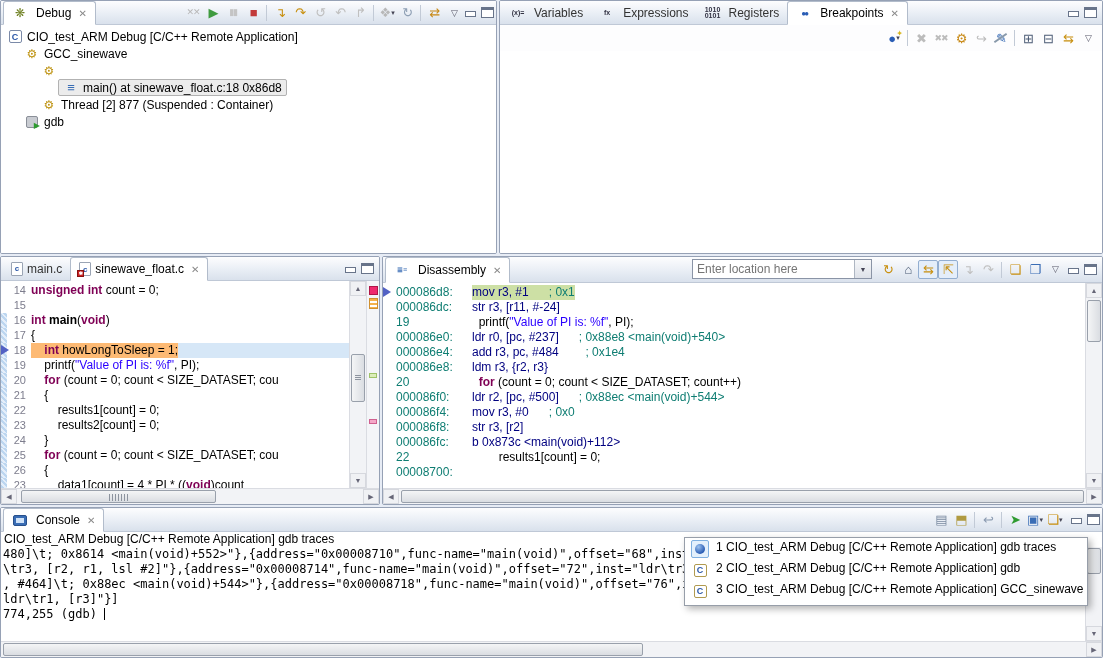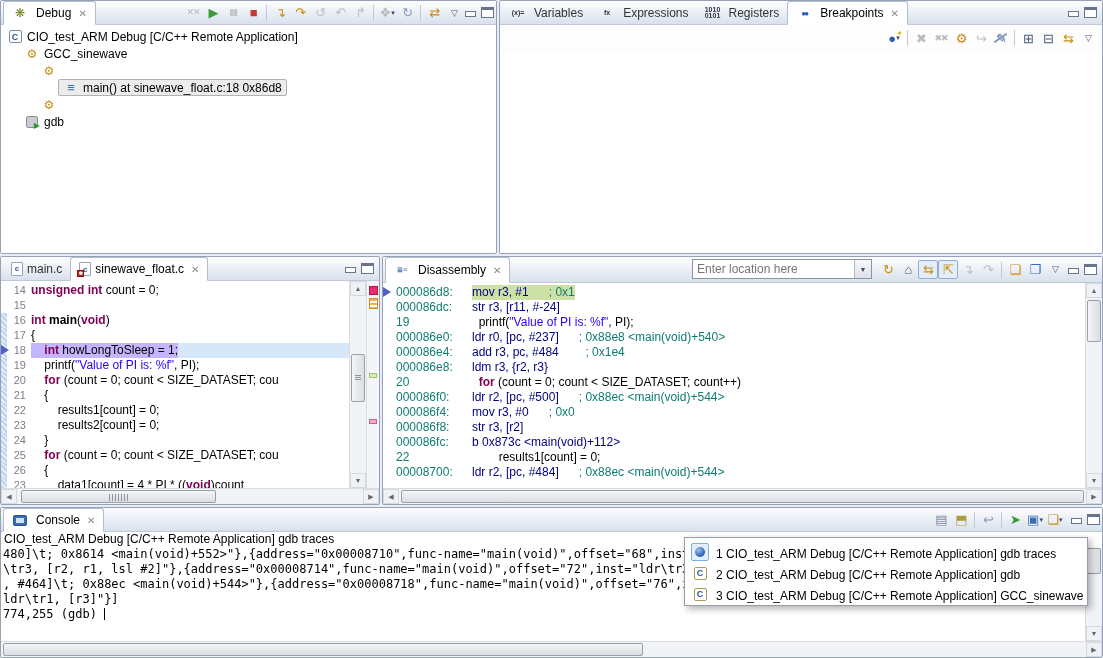--- a/index.html
+++ b/index.html
@@ -58,21 +58,21 @@
   .rstrip{width:6px;flex:none;position:relative}
   .edline.range .rstrip{background:repeating-linear-gradient(45deg,#bcd6f0 0 2px,#e4eefa 2px 4px)}
   .lnum{width:24px;flex:none;text-align:right;padding-right:5px;color:#7d7d8d;font-size:11px}
   .arrowip{position:absolute;left:0;top:2px;width:0;height:0;border-left:8px solid #5261c4;border-top:5px solid transparent;border-bottom:5px solid transparent;z-index:3}
   .sg-k{color:#7f0055;font-weight:bold}
   .sg-s{color:#2a00ff}
   .sg-p{color:#000}
   .sg-f{font-weight:bold}
   .sg-i{color:#000080}
   .sg-c{color:#0e7d72}
-  .currline{background:#c4b5fd}
+  .currline{background:#fdba74}
   .restblue{flex:1;background:#d6e7f7}
   .bg-green{background:#cde0a5}
   .bg-blue{background:#d5e6f8;outline:1px solid #b9d4ef}
   .dgut{width:13px;flex:none;position:relative}
   .daddr{width:76px;flex:none;color:#0e7d72}
 
   
   .vscroll{width:17px;flex:none;display:flex;flex-direction:column;background:#f2f3f6;border-left:1px solid #dadce2}
   .hscroll{flex:none;height:16px;display:flex;background:#f2f3f6;border-top:1px solid #dadce2;align-items:stretch}
   .sbtn{flex:none;width:16px;height:15px;display:flex;align-items:center;justify-content:center;font-size:7px;color:#667;background:#f0f1f4;border:1px solid #d6d8de}
@@ -91,21 +91,21 @@
   .con-body{flex:1;display:flex;overflow:hidden}
   #console-text{flex:1;overflow:hidden;font-family:"DejaVu Sans Mono",monospace;font-size:12px;line-height:15px;white-space:pre;padding-left:2px}
   .cursorbar{display:inline-block;width:1px;height:12px;background:#000;vertical-align:-2px}
 
   .combo{display:flex;align-items:center;height:20px;border:1px solid #8a94a6;background:#fff;margin:2px 6px 0 40px;width:180px;align-self:flex-start}
   .combo input{flex:1;border:none;outline:none;font-family:"Liberation Sans",sans-serif;font-size:12px;padding:0 4px;color:#000;min-width:0}
   .combo .cbtn{width:17px;height:18px;background:linear-gradient(#f6f7f9,#dde1e8);border-left:1px solid #aeb6c2;display:flex;align-items:center;justify-content:center;font-size:7px;color:#445}
 
   
   #console-menu{position:absolute;left:684px;top:537px;width:404px;background:#fff;border:1px solid #979ea9;box-shadow:3px 3px 7px rgba(0,0,0,.3);z-index:50;padding:2px 1px}
-  .mitem{height:21px;display:flex;align-items:flex-end;gap:7px;padding:0 5px;white-space:nowrap;overflow:hidden}
+  .mitem{height:21px;display:flex;align-items:flex-start;gap:7px;padding:0 5px;white-space:nowrap;overflow:hidden}
   .micon{width:18px;height:18px;flex:none;display:flex;align-items:center;justify-content:center}
   .micon.sel{border:1px solid #7fb0e0;background:#e3f0fc;border-radius:2px}
   .balldot{width:10px;height:10px;border-radius:50%;background:radial-gradient(circle at 35% 30%,#9cc2ee,#2a5db5 70%)}
   .sparkle{position:absolute;right:1px;top:0;color:#d8b416;font-size:8px}
 </style>
 </head>
 <body>
 
 <div class="panel" id="debug-panel">
   <div class="tabbar">
@@ -158,21 +158,21 @@
       </div>
     <span class="chev" style="align-self:center">▽</span>
     <span class="winbtn min" style="align-self:center"></span>
     <span class="winbtn max" style="align-self:center"></span>
   </div>
   <div id="debug-tree">
       <div class="trow" style="padding-left: 6px;"><span class="ticon"><span class="cbox">C</span></span><span>CIO_test_ARM Debug [C/C++ Remote Application]</span></div>
       <div class="trow" style="padding-left: 23px;"><span class="ticon gearicon">⚙</span><span>GCC_sinewave</span></div>
       <div class="trow" style="padding-left: 40px;"><span class="ticon gearicon">⚙</span></div>
       <div class="trow" style="padding-left: 57px;"><span class="tsel"><span class="ticon frameicon">≡</span><span>main() at sinewave_float.c:18 0x86d8</span></span></div>
-      <div class="trow" style="padding-left: 40px;"><span class="ticon gearicon">⚙</span></div>
+      <div class="trow" style="padding-left: 40px;"><span class="ticon gearicon">⚙</span><span>Thread [2] 877 (Suspended : Container)</span></div>
       <div class="trow" style="padding-left: 23px;"><span class="ticon"><span class="gdbicon"></span></span><span>gdb</span></div>
     </div>
 </div>
 
 <div class="panel" id="vars-panel">
   <div class="tabbar" id="right-tabbar">
       <div class="tab">
         <span class="ticon mini">(x)=</span>
         <span>Variables</span>
       </div>
@@ -348,21 +348,21 @@
         <div class="dline"><span class="dgut"></span><span class="daddr">19</span><span><span class="sg-p">  printf(</span><span class="sg-s">"Value of PI is: %f"</span><span class="sg-p">, PI);</span></span></div>
         <div class="dline"><span class="dgut"></span><span class="daddr">000086e0:</span><span><span class="sg-i">ldr r0, [pc, #237]</span><span class="sg-p">      </span><span class="sg-c">; 0x88e8 &lt;main(void)+540&gt;</span></span></div>
         <div class="dline"><span class="dgut"></span><span class="daddr">000086e4:</span><span><span class="sg-i">add r3, pc, #484</span><span class="sg-p">        </span><span class="sg-c">; 0x1e4</span></span></div>
         <div class="dline"><span class="dgut"></span><span class="daddr">000086e8:</span><span><span class="sg-i">ldm r3, {r2, r3}</span></span></div>
         <div class="dline"><span class="dgut"></span><span class="daddr">20</span><span><span class="sg-p">  </span><span class="sg-k">for</span><span class="sg-p"> (count = 0; count &lt; SIZE_DATASET; count++)</span></span></div>
         <div class="dline"><span class="dgut"></span><span class="daddr">000086f0:</span><span><span class="sg-i">ldr r2, [pc, #500]</span><span class="sg-p">      </span><span class="sg-c">; 0x88ec &lt;main(void)+544&gt;</span></span></div>
         <div class="dline"><span class="dgut"></span><span class="daddr">000086f4:</span><span><span class="sg-i">mov r3, #0</span><span class="sg-p">      </span><span class="sg-c">; 0x0</span></span></div>
         <div class="dline"><span class="dgut"></span><span class="daddr">000086f8:</span><span><span class="sg-i">str r3, [r2]</span></span></div>
         <div class="dline"><span class="dgut"></span><span class="daddr">000086fc:</span><span><span class="sg-i">b 0x873c &lt;main(void)+112&gt;</span></span></div>
         <div class="dline"><span class="dgut"></span><span class="daddr">22</span><span><span class="sg-p">        results1[count] = 0;</span></span></div>
-        <div class="dline"><span class="dgut"></span><span class="daddr">00008700:</span><span><span class="sg-i">ldr r2, [pc, #484]</span><span class="sg-p">      </span><span class="sg-c">; 0x88ec &lt;main(void)+544&gt;</span></span></div>
+        <div class="dline"><span class="dgut"></span><span class="daddr">00008700:</span></div>
       </div>
     <div class="vscroll">
       <div class="sbtn">▲</div>
       <div class="strack">
           <div class="sthumb" style="top:2px;height:42px"></div>
         </div>
       <div class="sbtn">▼</div>
     </div>
   </div>
   <div class="hscroll">

